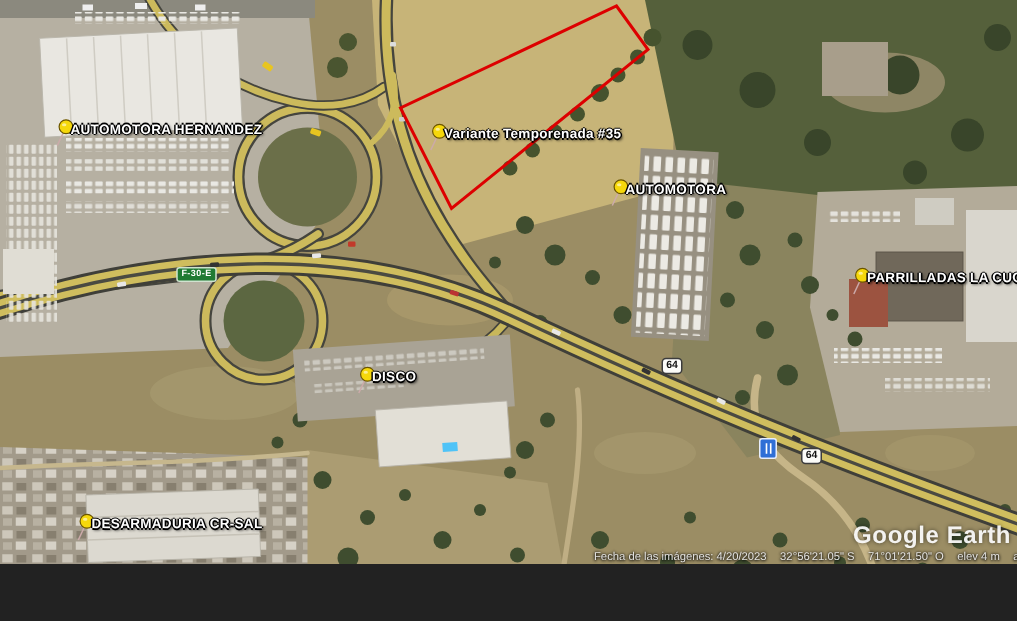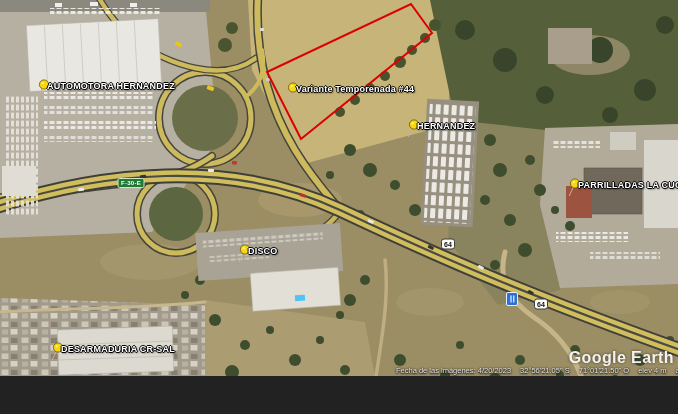--- a/index.html
+++ b/index.html
@@ -235,30 +235,30 @@
     </svg>
     <span class="pm-label">AUTOMOTORA HERNANDEZ</span>
   </div>
 
   <div class="placemark" style="left:288px;top:100px">
     <svg class="pin" width="13" height="19" viewBox="0 0 13 19">
       <path d="M5.2,9.5 L1.2,18" stroke="#caa" stroke-width="1"></path>
       <circle cx="7" cy="5.5" r="4.6" fill="#f6d80b" stroke="#6b5500" stroke-width="0.8"></circle>
       <ellipse cx="5.8" cy="4.2" rx="1.5" ry="1" fill="#fdf2a0" opacity="0.9"></ellipse>
     </svg>
-    <span class="pm-label">Variante Temporenada #44</span>
+    <span class="pm-label">Variante Temporenada #35</span>
   </div>
 
   <div class="placemark" style="left:409px;top:137px">
     <svg class="pin" width="13" height="19" viewBox="0 0 13 19">
       <path d="M5.2,9.5 L1.2,18" stroke="#caa" stroke-width="1"></path>
       <circle cx="7" cy="5.5" r="4.6" fill="#f6d80b" stroke="#6b5500" stroke-width="0.8"></circle>
       <ellipse cx="5.8" cy="4.2" rx="1.5" ry="1" fill="#fdf2a0" opacity="0.9"></ellipse>
     </svg>
-    <span class="pm-label">HERNANDEZ</span>
+    <span class="pm-label">AUTOMOTORA</span>
   </div>
 
   <div class="placemark" style="left:570px;top:196px">
     <svg class="pin" width="13" height="19" viewBox="0 0 13 19">
       <path d="M5.2,9.5 L1.2,18" stroke="#caa" stroke-width="1"></path>
       <circle cx="7" cy="5.5" r="4.6" fill="#f6d80b" stroke="#6b5500" stroke-width="0.8"></circle>
       <ellipse cx="5.8" cy="4.2" rx="1.5" ry="1" fill="#fdf2a0" opacity="0.9"></ellipse>
     </svg>
     <span class="pm-label">PARRILLADAS LA CUCA</span>
   </div>

